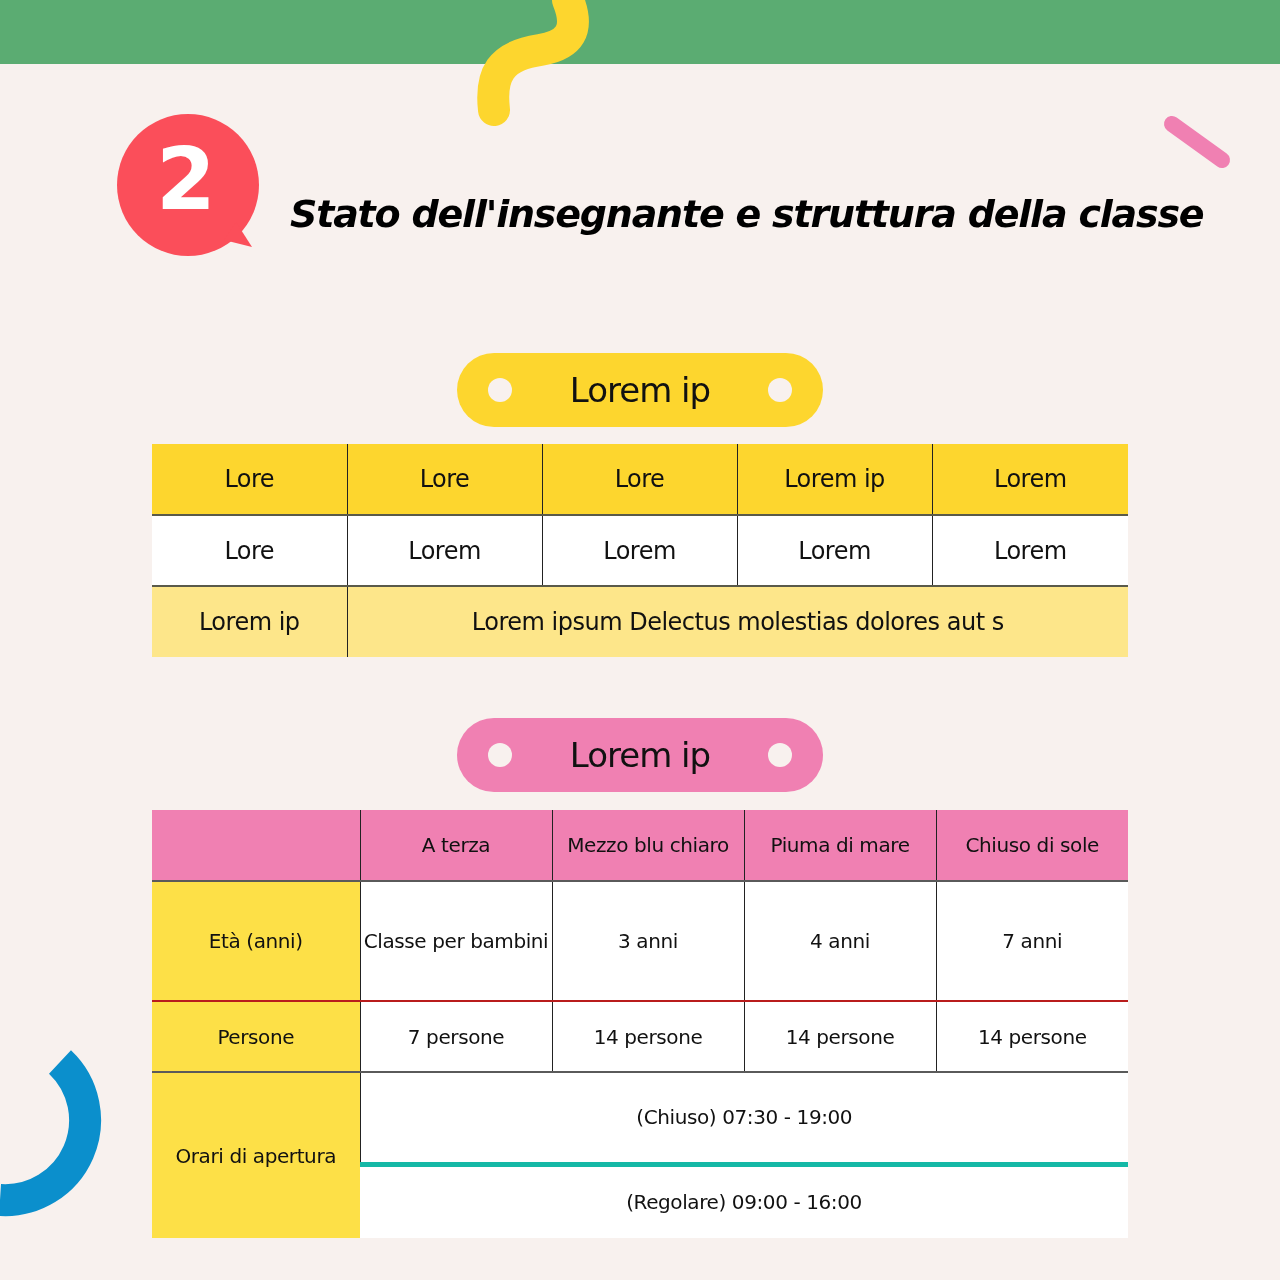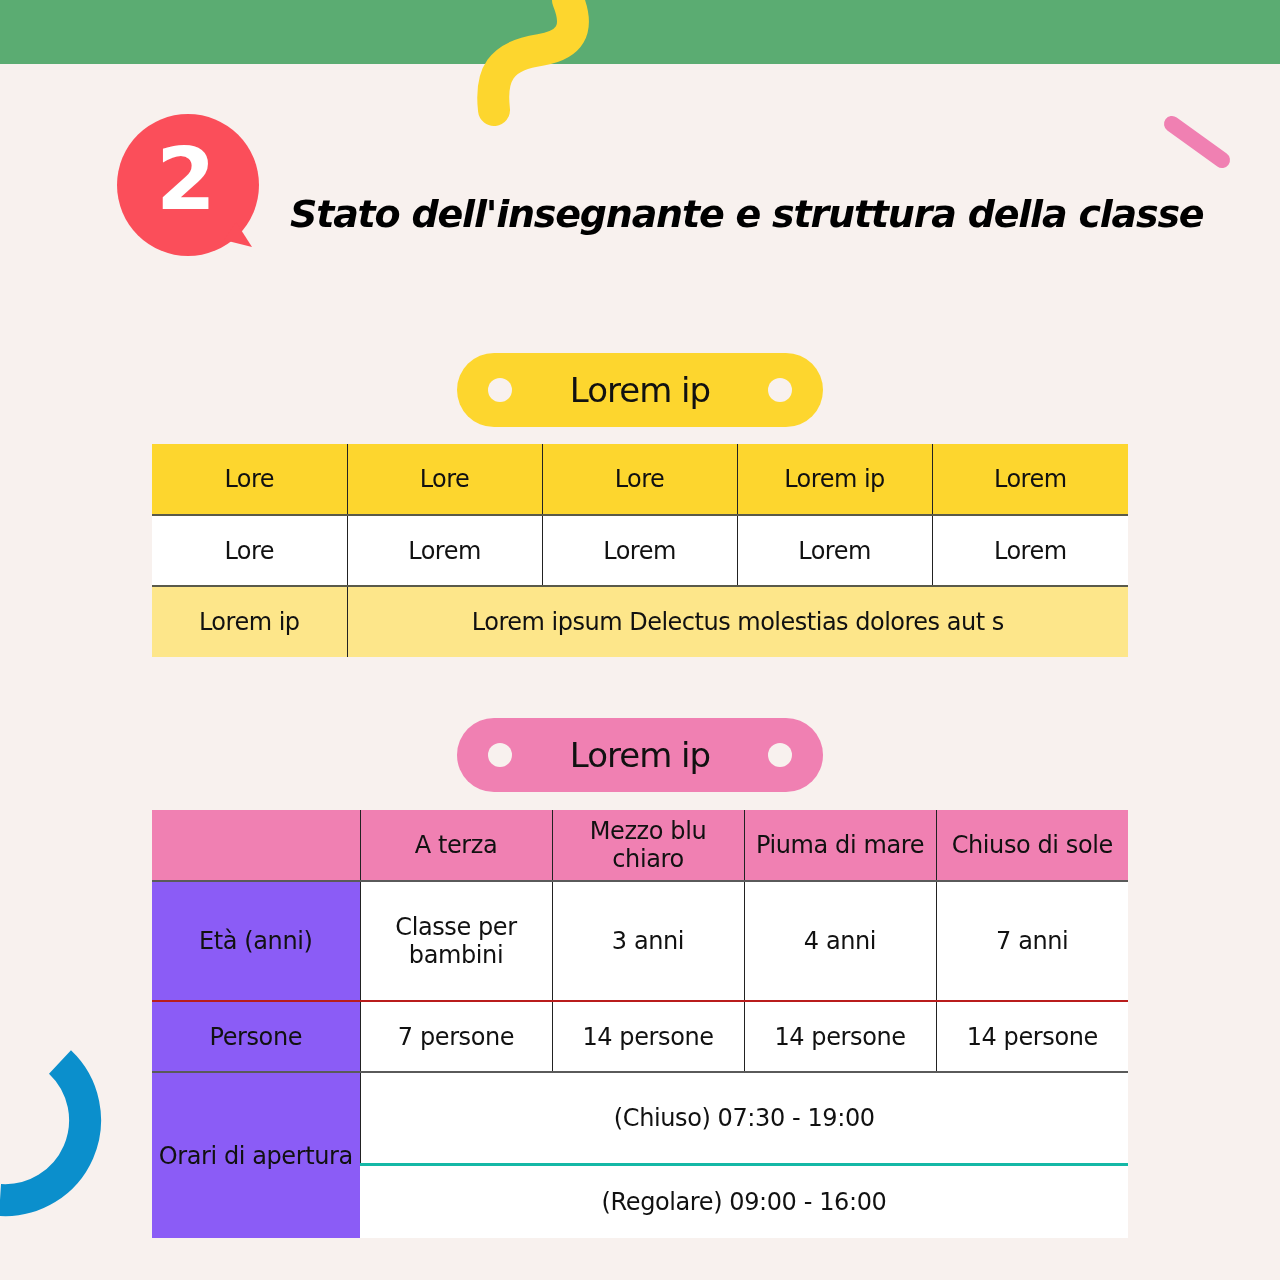--- a/index.html
+++ b/index.html
@@ -57,28 +57,28 @@
   td { text-align: center; vertical-align: middle; font-family: "DejaVu Sans", sans-serif; color: #111; }
 
   .t1 { left: 152px; top: 444px; width: 976px; }
   .t1 td { height: 71px; font-size: 24px; letter-spacing: -0.5px; border-left: 1px solid #222; }
   .t1 td:first-child { border-left: none; }
   .t1 tr.head td { background: #fdd62e; height: 71px; }
   .t1 tr.row2 td { background: #ffffff; border-top: 2px solid #5a5a4a; }
   .t1 tr.row3 td { background: #fde68a; border-top: 2px solid #5a5a4a; }
 
   .t2 { left: 152px; top: 810px; width: 976px; }
-  .t2 td { font-size: 24px; letter-spacing: -0.4px; border-left: 1px solid #222; background: #fff; }
+  .t2 td { font-size: 20px; letter-spacing: -0.4px; border-left: 1px solid #222; background: #fff; }
   .t2 td:first-child { border-left: none; }
   .t2 tr.head td { background: #f080b2; height: 71px; }
-  .t2 td.rowhead { background: #8b5cf6; }
+  .t2 td.rowhead { background: #fde047; }
   .t2 tr.r-age td { height: 120px; border-top: 2px solid #5a5a5a; }
   .t2 tr.r-people td { height: 71px; border-top: 2px solid #b91c1c; }
   .t2 tr.r-hours1 td { height: 92px; border-top: 2px solid #5a5a5a; }
-  .t2 tr.r-hours2 td { height: 74px; border-top: 3px solid #14b8a6; margin-left: 48px; }
+  .t2 tr.r-hours2 td { height: 74px; border-top: 5px solid #14b8a6; margin-left: 48px; }
   .t2 td.hours-rowhead { border-top: 2px solid #5a5a5a; }
 </style>
 </head>
 <body>
 
 <div class="top-band"></div>
 
 <svg class="deco squiggle" viewBox="0 0 140 140">
   <path d="M 108 0 C 120 30, 110 45, 80 50 C 40 56, 30 75, 34 110" fill="none" stroke="#fdd62e" stroke-width="32" stroke-linecap="round"></path>
 </svg>

